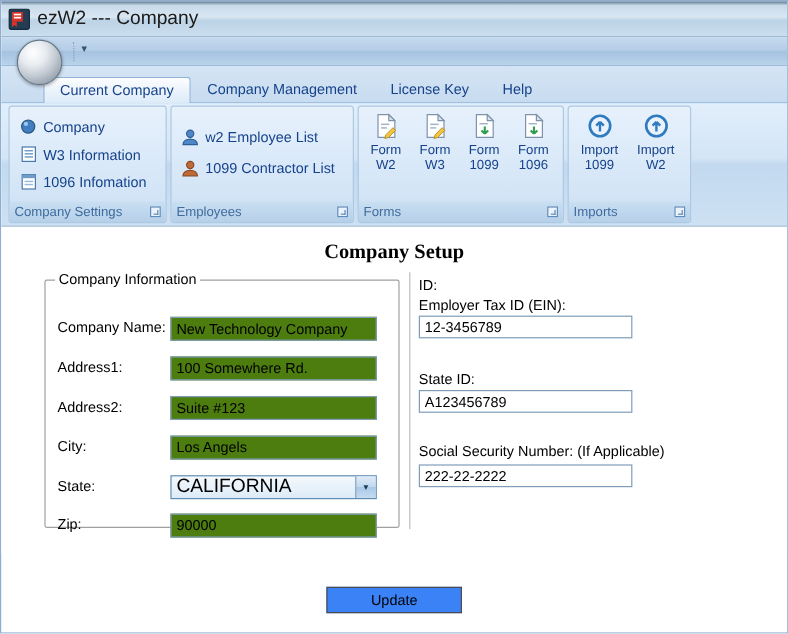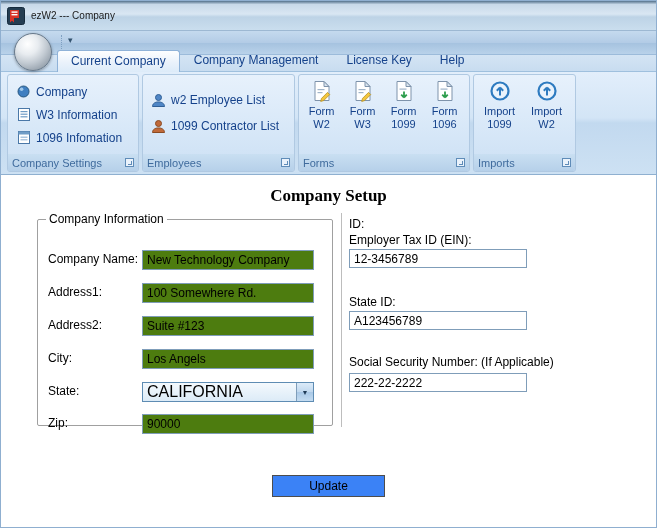--- a/index.html
+++ b/index.html
@@ -6,37 +6,37 @@
   html,body { width:657px; height:528px; overflow:hidden; }
   body { font-family:"Liberation Sans", sans-serif; font-size:12px; background:#c9dcee; }
 
   .window { position:relative; width:657px; height:528px; background:#ffffff;
             border:1px solid #8fafd0; overflow:hidden; }
 
   
   .titlebar { position:relative; height:30px;
     background:linear-gradient(to bottom,#53718b 0%,#c8d9e9 12%,#d9e7f3 45%,#bdd3e6 55%,#cadeee 100%);
     border-bottom:1px solid #9db8d2; display:flex; align-items:center; padding-left:6px; }
-  .titlebar .title { font-size:10px; color:#1b1b1b; margin-left:6px; }
+  .titlebar .title { font-size:16px; color:#1b1b1b; margin-left:6px; }
   .app-icon { width:18px; height:18px; display:inline-block; }
 
   
   .qat-row { position:relative; height:24px;
     background:linear-gradient(to bottom,#c5daee 0%,#b3cce6 50%,#a5c2df 51%,#b9d2ea 100%);
     border-bottom:1px solid #9cbbda; }
   .orb { position:absolute; left:13px; top:2px; width:38px; height:38px; border-radius:50%;
     background:radial-gradient(circle at 35% 28%, #ffffff 0%, #e8ecf0 30%, #c2cad2 55%, #8e9aa6 85%, #6e7b88 100%);
     border:1px solid #68798a; box-shadow:0 1px 3px rgba(0,0,0,.35); z-index:20; cursor:pointer; }
   .qat-sep { position:absolute; left:60px; top:4px; height:16px; border-left:1px dotted #7fa0c2; }
   .qat-arrow { position:absolute; left:67px; top:4px; font-size:9px; color:#33536f; cursor:pointer; }
 
   
-  .tab-row { position:relative; height:16px;
+  .tab-row { position:relative; height:30px;
     background:linear-gradient(to bottom,#d4e4f4,#c8dcf0);
-    display:flex; align-items:flex-end; padding-left:56px; }
+    display:flex; align-items:flex-end; padding-left:35px; }
   .tab { height:22px; line-height:21px; padding:0 13px; color:#15428b; font-size:12px;
     cursor:pointer; border:1px solid transparent; border-bottom:none;
     border-radius:3px 3px 0 0; position:relative; z-index:5; }
   .tab.active { background:linear-gradient(to bottom,#fdfeff 0%,#eaf2fb 55%,#dcebf9 100%);
     border-color:#8fb2d8; margin-bottom:-1px; }
 
   
   .ribbon { position:relative; height:104px;
     background:linear-gradient(to bottom,#e2eefb 0%,#d3e5f6 45%,#c2d9ef 50%,#cde1f3 100%);
     border-top:1px solid #9fc0de; border-bottom:1px solid #8fb0d0;

